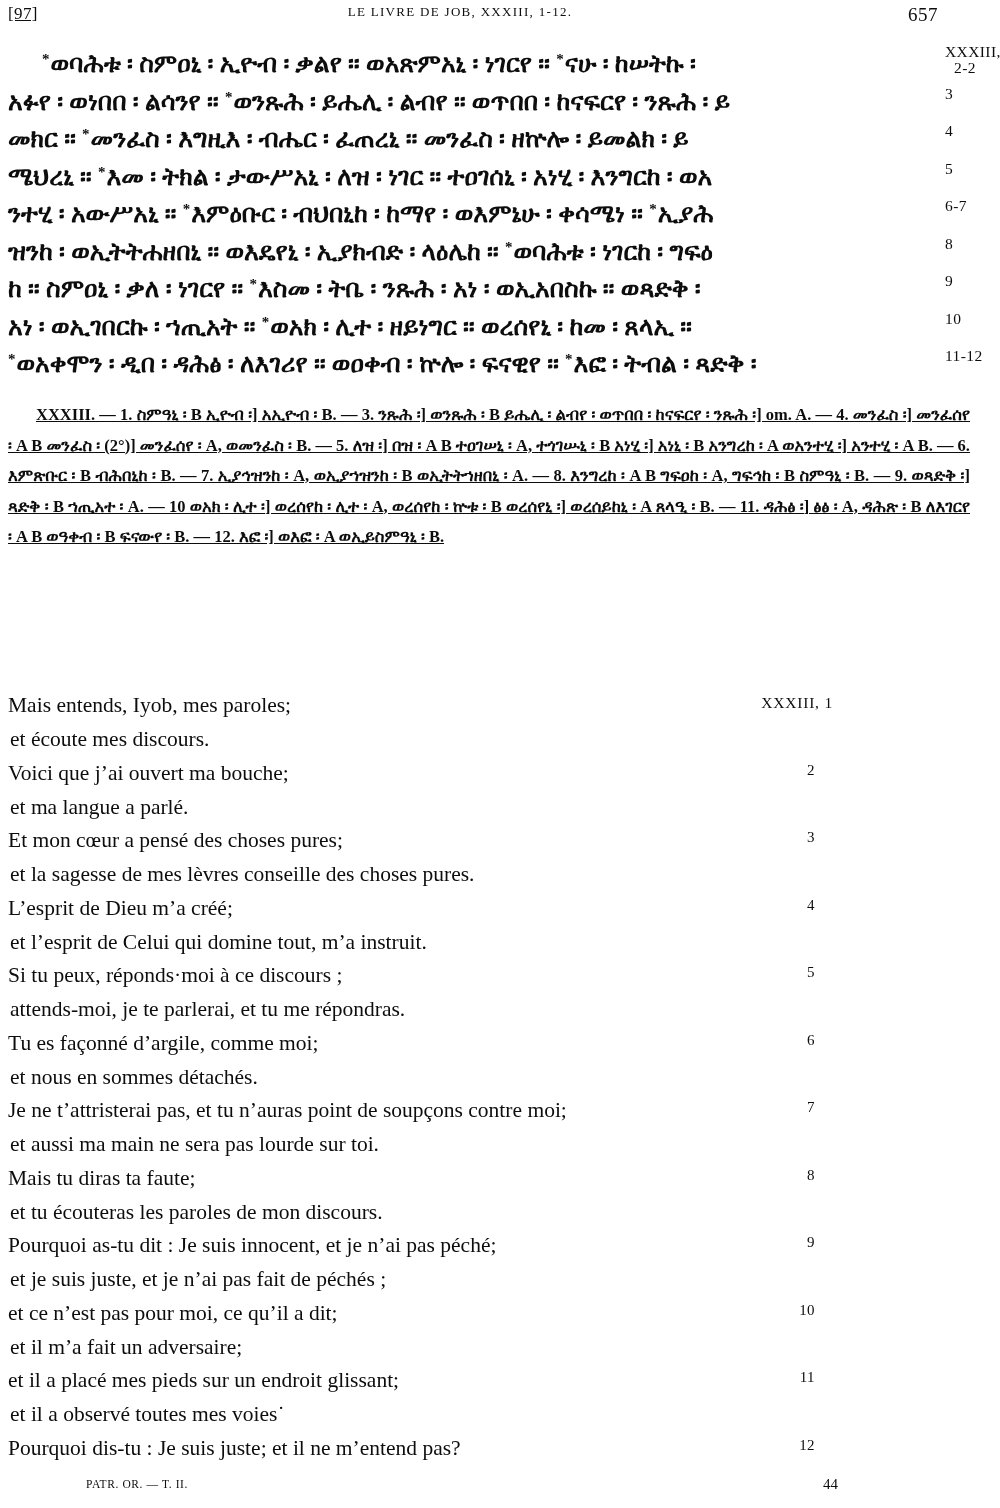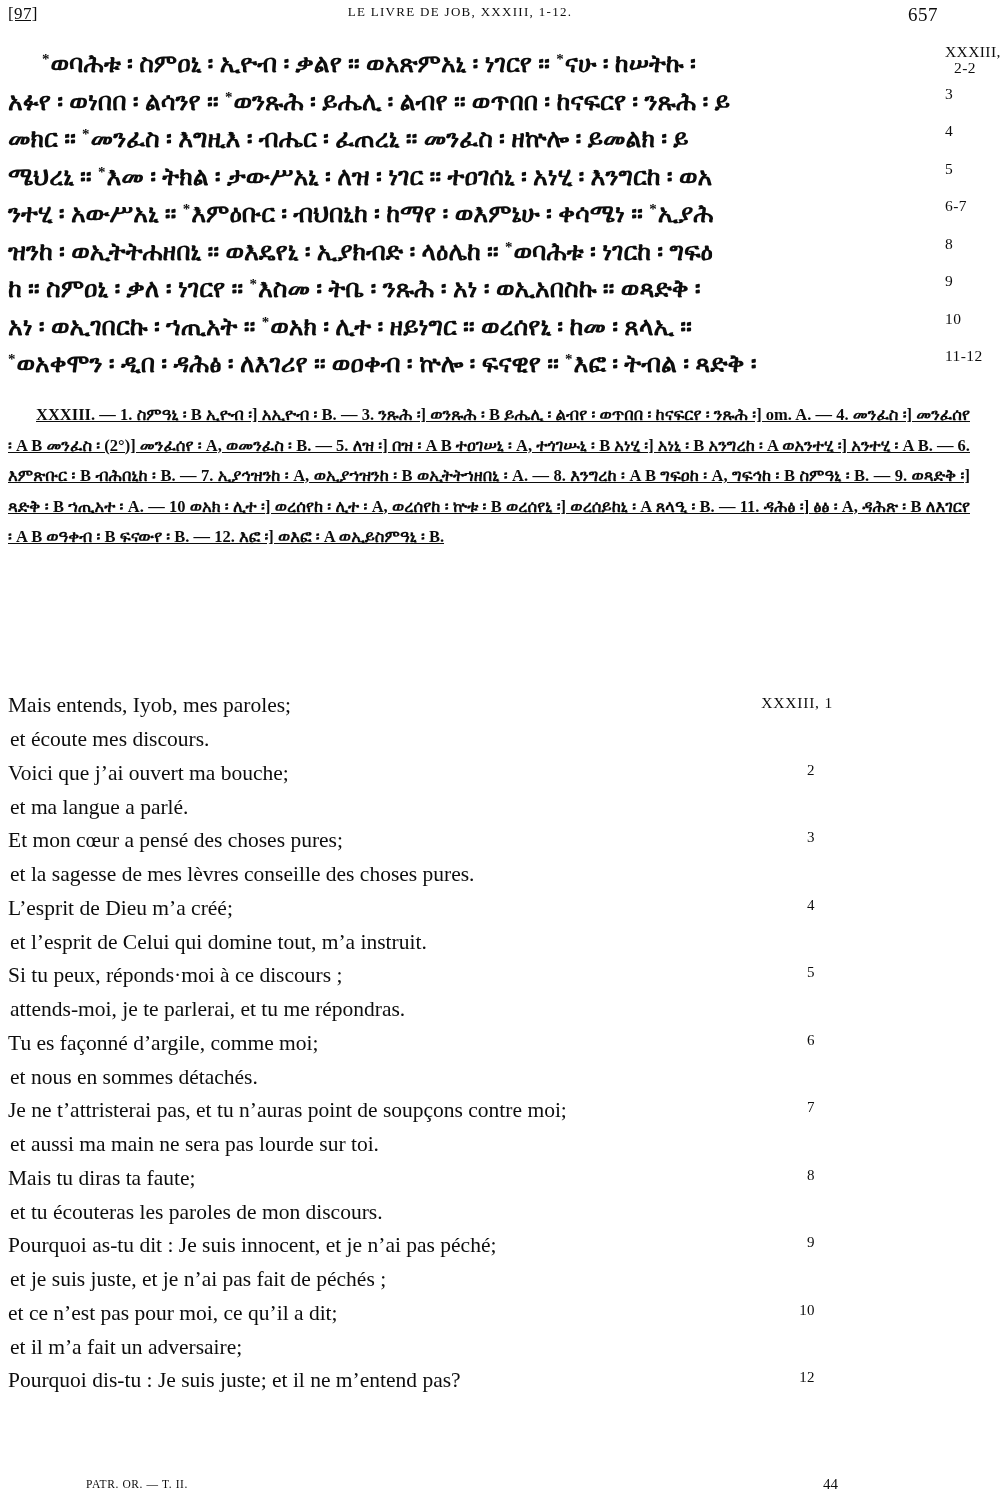--- a/index.html
+++ b/index.html
@@ -285,20 +285,25 @@
         <div class="tr-a">Pourquoi as-tu dit : Je suis innocent, et je n’ai pas péché;</div>
         <div class="tr-b">et je suis juste, et je n’ai pas fait de péchés ;</div>
         <div class="tr-num">9</div>
       </div>
       <div class="tr-row">
         <div class="tr-a">et ce n’est pas pour moi, ce qu’il a dit;</div>
         <div class="tr-b">et il m’a fait un adversaire;</div>
         <div class="tr-num">10</div>
       </div>
       <div class="tr-row">
+        <div class="tr-a">et il a placé mes pieds sur un endroit glissant;</div>
+        <div class="tr-b">et il a observé toutes mes voies˙</div>
+        <div class="tr-num">11</div>
+      </div>
+      <div class="tr-row">
         <div class="tr-a">Pourquoi dis-tu : Je suis juste; et il ne m’entend pas?</div>
         <div class="tr-num">12</div>
       </div>
     </div>
 
   <div class="footer">
     <span class="imprint">PATR. OR. — T. II.</span>
     <span class="signature">44</span>
   </div>
 

